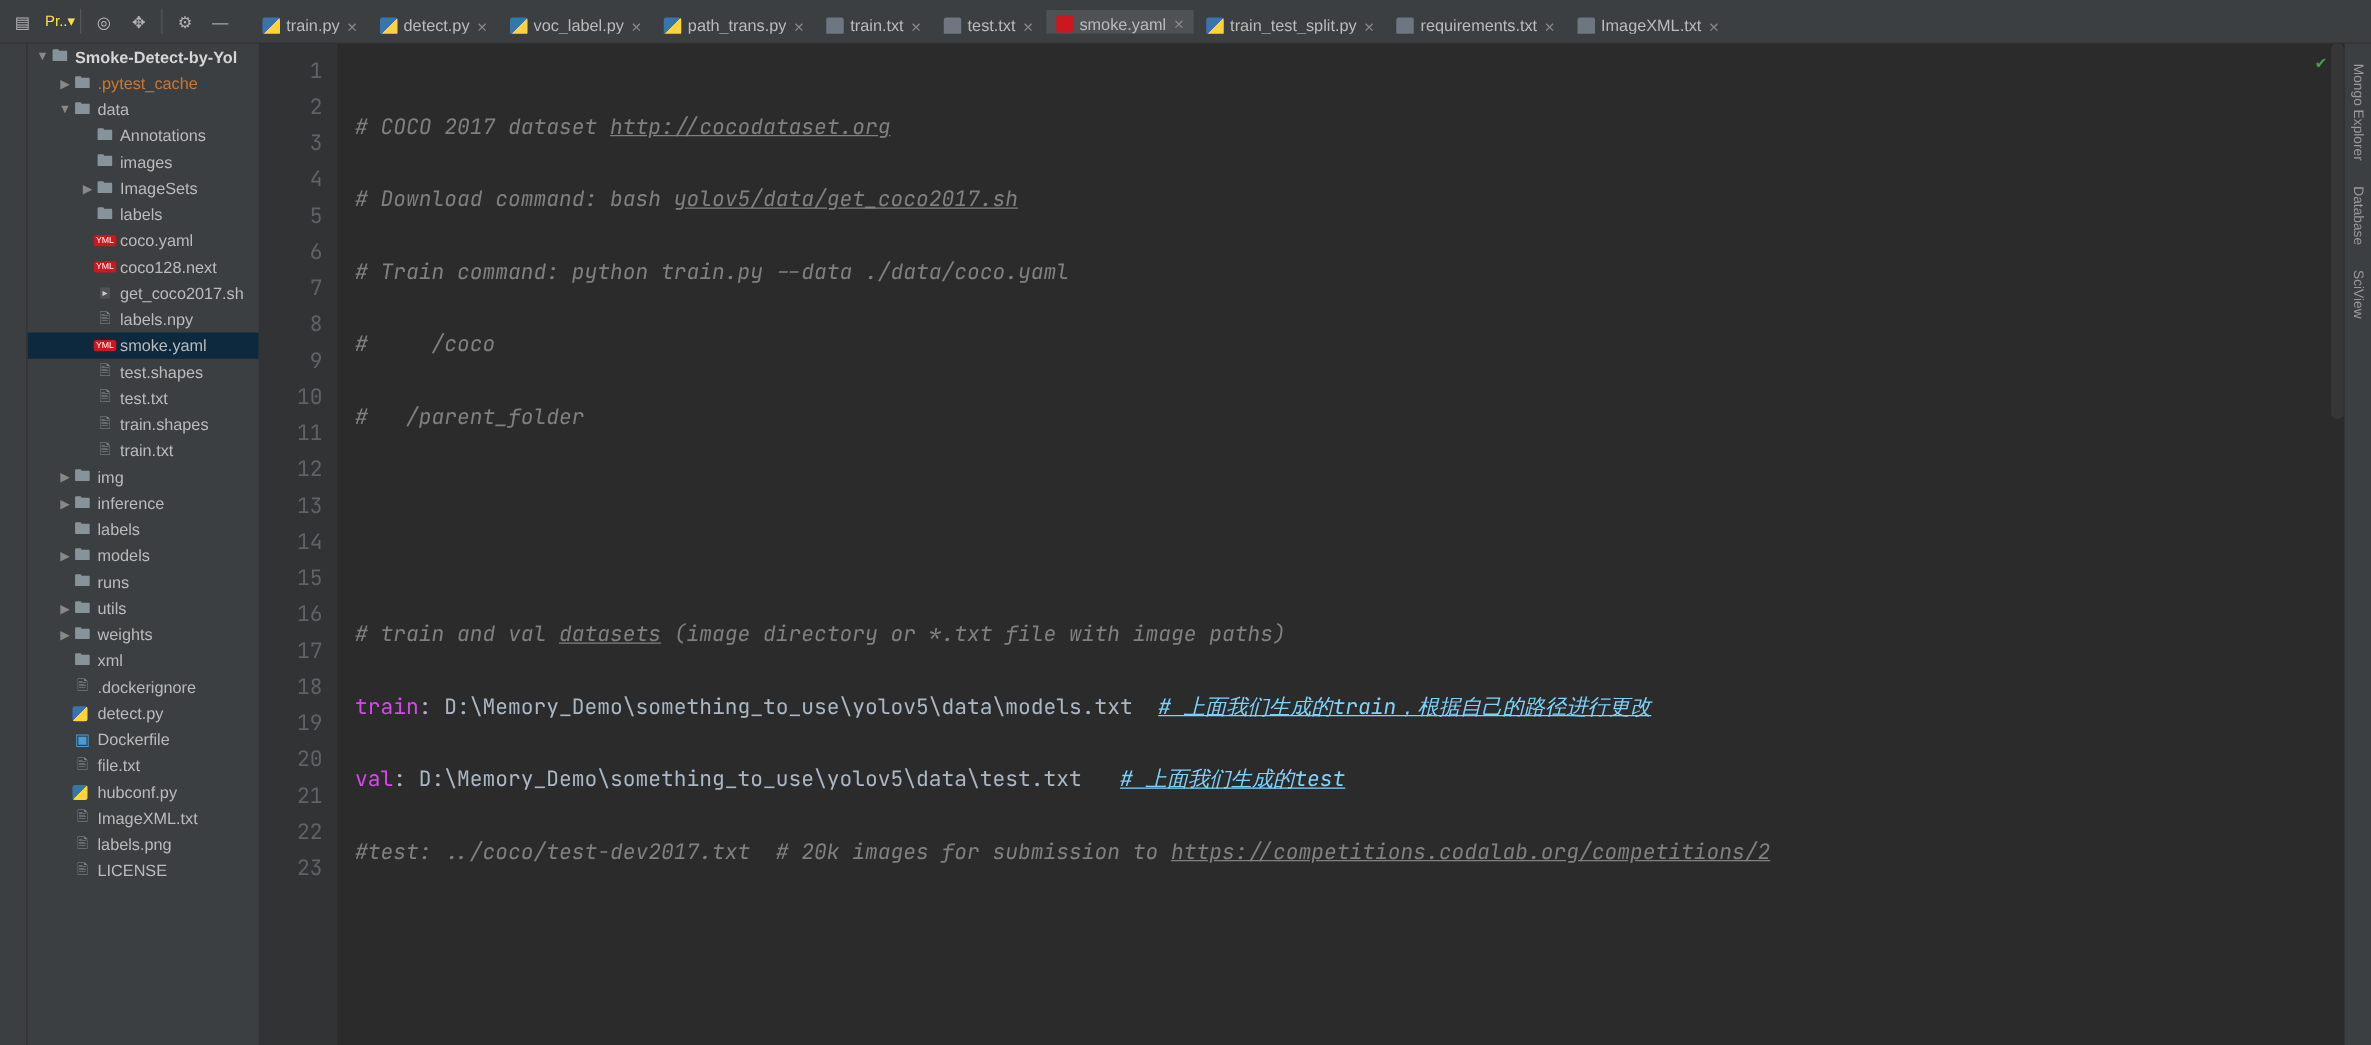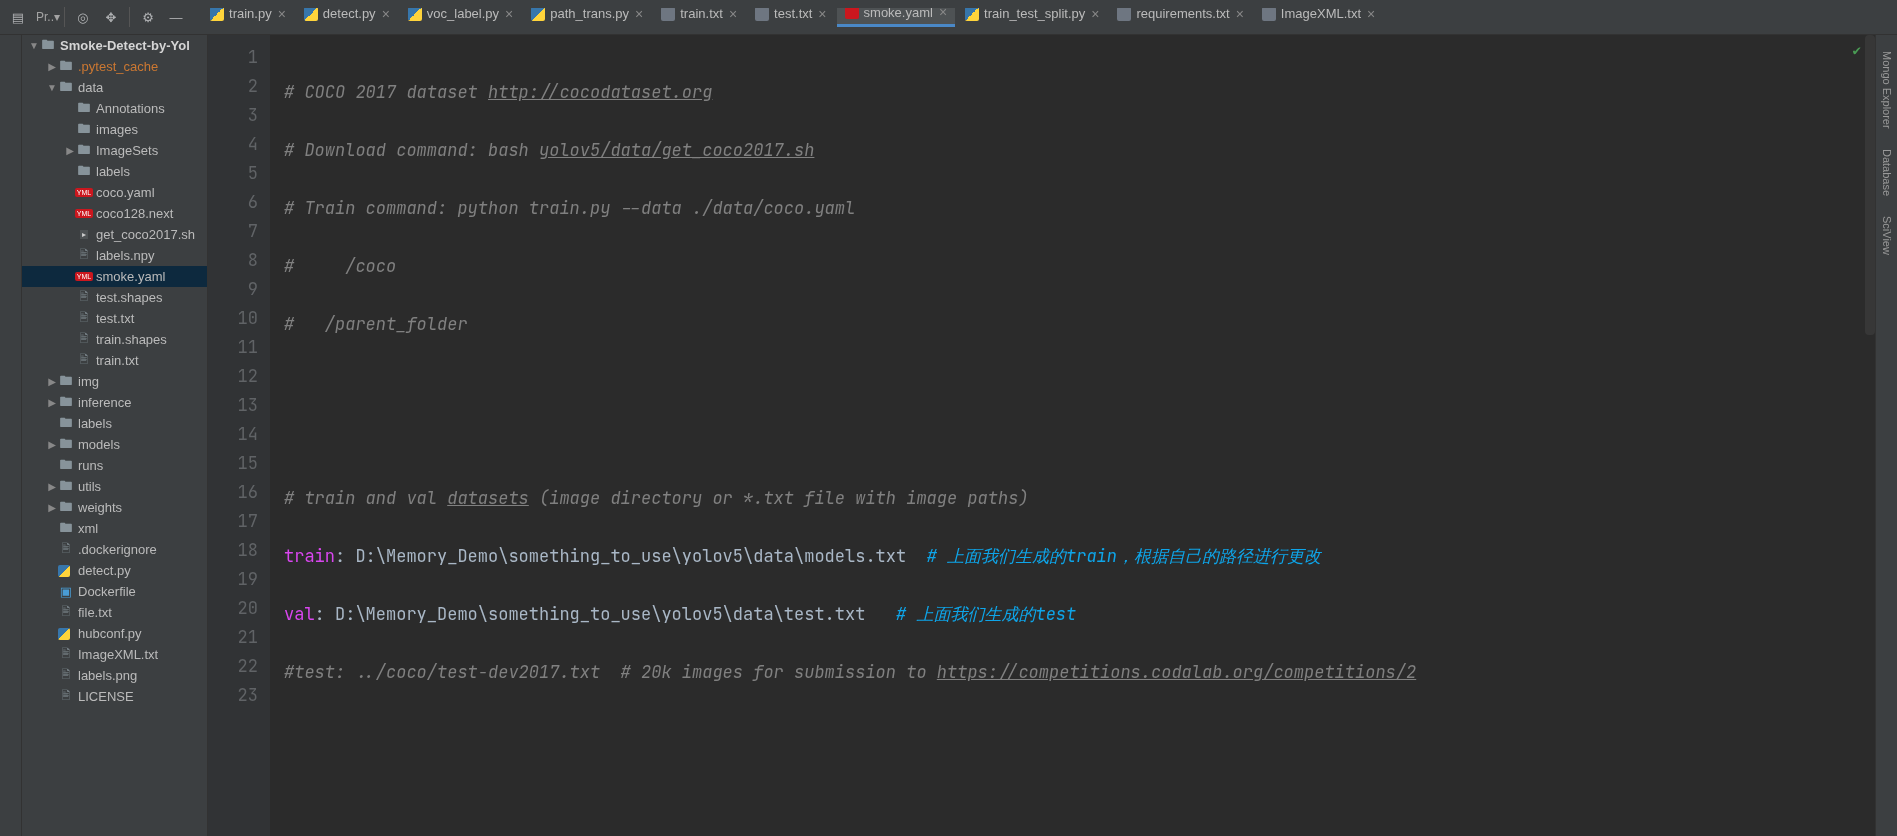--- a/index.html
+++ b/index.html
@@ -1,21 +1,21 @@
 <!DOCTYPE html>
 <html><head>
 <meta charset="utf-8">
 <style>
 * { margin:0; padding:0; box-sizing:border-box; }
 body { background:#2b2b2b; font-family:"Segoe UI",Arial,sans-serif; font-size:13px; color:#bbbbbb; width:1897px; height:836px; overflow:hidden; }
 .toolbar { height:35px; background:#3c3f41; border-bottom:1px solid #323232; display:flex; align-items:center; padding:0 4px; }
 .toolbar-sep { width:1px; height:20px; background:#555; margin:0 4px; }
 .tool-btn { width:24px; height:24px; display:flex; align-items:center; justify-content:center; color:#afb1b3; cursor:pointer; margin:0 2px; }
-.proj-label { font-size:12px; color:#a3a3a3; margin-left:4px; }
-.tabs { display:flex; align-items:flex-end; height:19px; margin-left:12px; overflow:hidden; }
+.proj-label { font-size:12px; color:#fde047; margin-left:4px; }
+.tabs { display:flex; align-items:flex-start; height:19px; margin-left:12px; overflow:hidden; }
 .tab { display:flex; align-items:center; height:26px; padding:0 8px; margin-right:2px; font-size:13px; color:#bbb; cursor:pointer; position:relative; }
 .tab.active { background:#4e5254; border-bottom:3px solid #4a88c7; }
 .tab .close { margin-left:6px; color:#888; font-size:14px; }
 .tab-icon { width:14px; height:14px; margin-right:5px; flex-shrink:0; }
 .py-ic { background:linear-gradient(135deg,#3776ab 50%,#ffd43b 50%); border-radius:2px; }
 .txt-ic { background:#6e7681; border-radius:2px; }
 .yml-ic { background:#cb171e; border-radius:2px; }
 .main { display:flex; height:calc(836px - 35px); }
 .left-gutter { width:22px; background:#3c3f41; border-right:1px solid #323232; }
 .sidebar { width:186px; background:#3c3f41; border-right:1px solid #323232; overflow-y:auto; overflow-x:hidden; font-size:13px; }
@@ -23,24 +23,24 @@
 .tree-row.sel { background:#0d293e; }
 .tree-arrow { width:12px; color:#888; font-size:10px; text-align:center; }
 .tree-ic { width:16px; height:14px; margin-right:4px; display:flex; align-items:center; justify-content:center; flex-shrink:0; }
 .fold { color:#87939a; }
 .file-ic { color:#87939a; font-size:11px; }
 .tree-label { color:#bbb; }
 .tree-label.gold { color:#cc7832; }
 .tree-label.bold { font-weight:bold; color:#d5d5d5; }
 .editor { flex:1; display:flex; background:#2b2b2b; font-family:"JetBrains Mono","Consolas",monospace; font-size:17px; position:relative; }
 .gutter { width:62px; background:#313335; text-align:right; padding:8px 12px 0 0; color:#606366; line-height:29px; user-select:none; }
-.code { flex:1; padding:14px 0 0 14px; line-height:29px; white-space:pre; overflow:hidden; }
+.code { flex:1; padding:24px 0 0 14px; line-height:29px; white-space:pre; overflow:hidden; }
 .cmt { color:#808080; font-style:italic; }
 .cmt-link { color:#808080; font-style:italic; text-decoration:underline; }
-.cmt-cn { color:#0ea5e9; font-style:italic; }
+.cmt-cn { color:#7dd3fc; font-style:italic;text-decoration:underline; }
 .key { color:#d946ef; }
 .pln { color:#a9b7c6; }
 .check { position:absolute; top:6px; right:14px; color:#499c54; font-size:14px; }
 .right-pane { width:22px; background:#3c3f41; border-left:1px solid #323232; display:flex; flex-direction:column; align-items:center; padding-top:6px; }
 .right-tab { writing-mode:vertical-rl; font-size:11px; color:#999; padding:10px 2px; cursor:pointer; }
 .sb-thumb { position:absolute; top:0; right:0; width:10px; height:300px; background:rgba(255,255,255,0.06); border-radius:4px; }
 </style>
 </head>
 <body>
 

